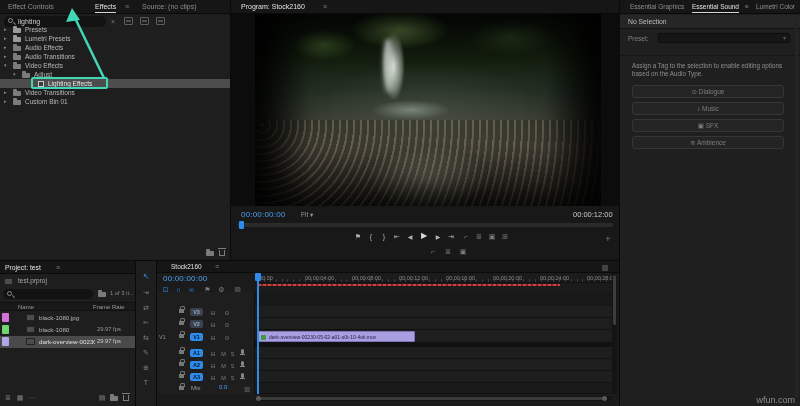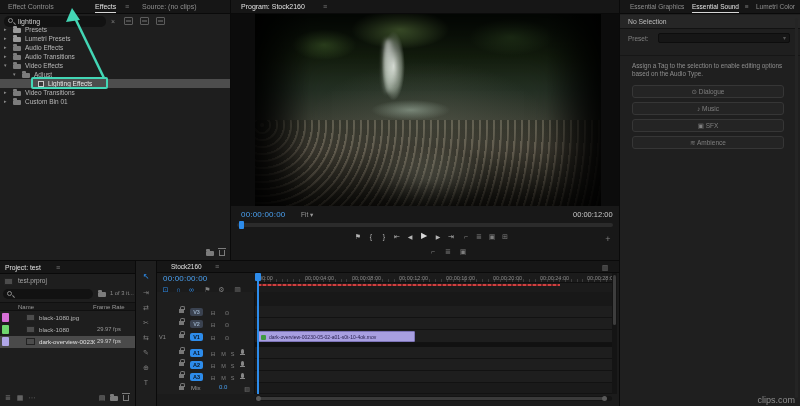--- a/index.html
+++ b/index.html
@@ -358,14 +358,14 @@
     <div class="abs" style="left:455px;top:12px;width:5px;height:121px;background:#141414;">
       <div class="abs" style="left:1px;top:2px;width:3px;height:50px;background:#3d3d3d;border-radius:2px;"></div>
     </div>
     <div class="abs" style="left:98px;top:135px;width:357px;height:5px;background:#141414;border-radius:3px;">
       <div class="abs" style="left:2px;top:1px;width:348px;height:3px;background:#3a3a3a;border-radius:2px;"></div>
       <div class="abs" style="left:1px;top:0;width:5px;height:5px;background:#5a5a5a;border-radius:50%;"></div>
       <div class="abs" style="left:347px;top:0;width:5px;height:5px;background:#5a5a5a;border-radius:50%;"></div>
     </div>
   </div>
 
-  <div class="abs" style="right:5px;bottom:1px;font-size:9px;color:#8d8d8d;">clips.com</div>
+  <div class="abs" style="right:5px;bottom:1px;font-size:9px;color:#8d8d8d;">wfun.com</div>
 </div>
 
 </body></html>

